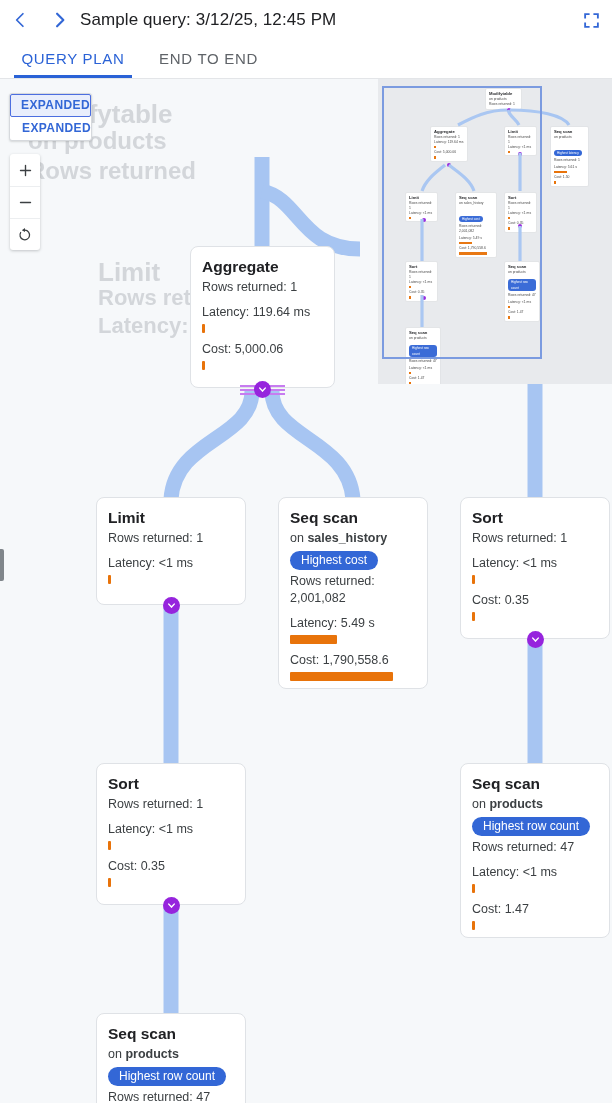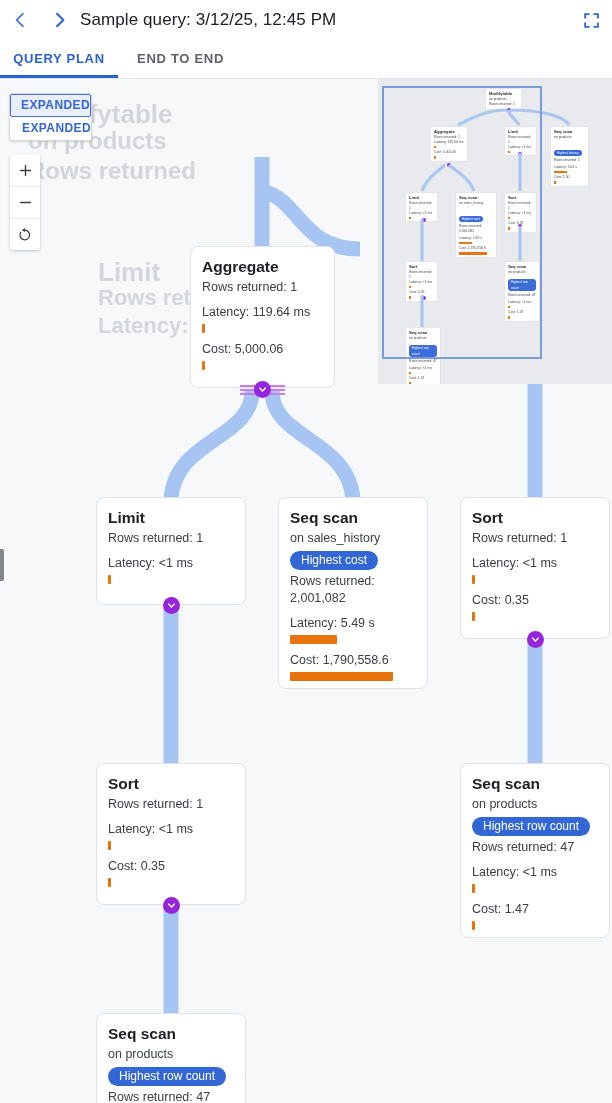--- a/index.html
+++ b/index.html
@@ -31,22 +31,22 @@
   }
 
   
   .tabbar {
     position: absolute; top: 40px; left: 0; width: 612px; height: 39px;
     background: #fff; display: flex; align-items: flex-end;
     border-bottom: 1px solid #e3e5e8;
   }
   .tab {
     height: 39px; display: flex; align-items: center; justify-content: center;
-    font-size: 13px; font-weight: bold; letter-spacing: 0.7px;
-    color: #5f6368; cursor: pointer; position: relative;
+    font-size: 15px; font-weight: normal; letter-spacing: 0.7px;
+    color: #5f6368; cursor: pointer; position: relative; margin-left: 14px;
   }
   .tab.t1 { width: 118px; }
   .tab.t2 { width: 125px; text-align: right; }
   .tab.active { color: #2a62d6; }
   .tab.active::after {
     content: ""; position: absolute; left: 0; bottom: 0; width: 100%; height: 3px;
     background: #2a62d6;
   }
 
   
@@ -56,21 +56,21 @@
   }
   .edges { position: absolute; top: 0; left: 0; width: 612px; height: 1024px; }
 
   
   .node {
     position: absolute; background: #fff; border: 1px solid #dfe2e6;
     border-radius: 8px; padding: 10px 11px 11px 11px;
   }
   .node-title { font-size: 15.5px; font-weight: bold; color: #202124; line-height: 20px; }
   .node-sub { font-size: 12.5px; color: #3c4043; line-height: 18px; margin-top: 1px; }
-  .node-sub b { font-weight: normal; }
+  .node-sub b { font-weight: bold; }
   .badge {
     display: inline-block; background: #3367d6; color: #fff;
     font-size: 12px; line-height: 19px; border-radius: 10px;
     padding: 0 11px; margin-top: 4px; white-space: nowrap;
   }
   .metric { font-size: 12.5px; color: #3c4043; line-height: 17px; margin-top: 8px; }
   .metric.tight { margin-top: 3px; }
   .bar { height: 9px; background: #e8730a; margin-top: 3px; border-radius: 1px; }
   .bar.min { width: 3px; }
 

